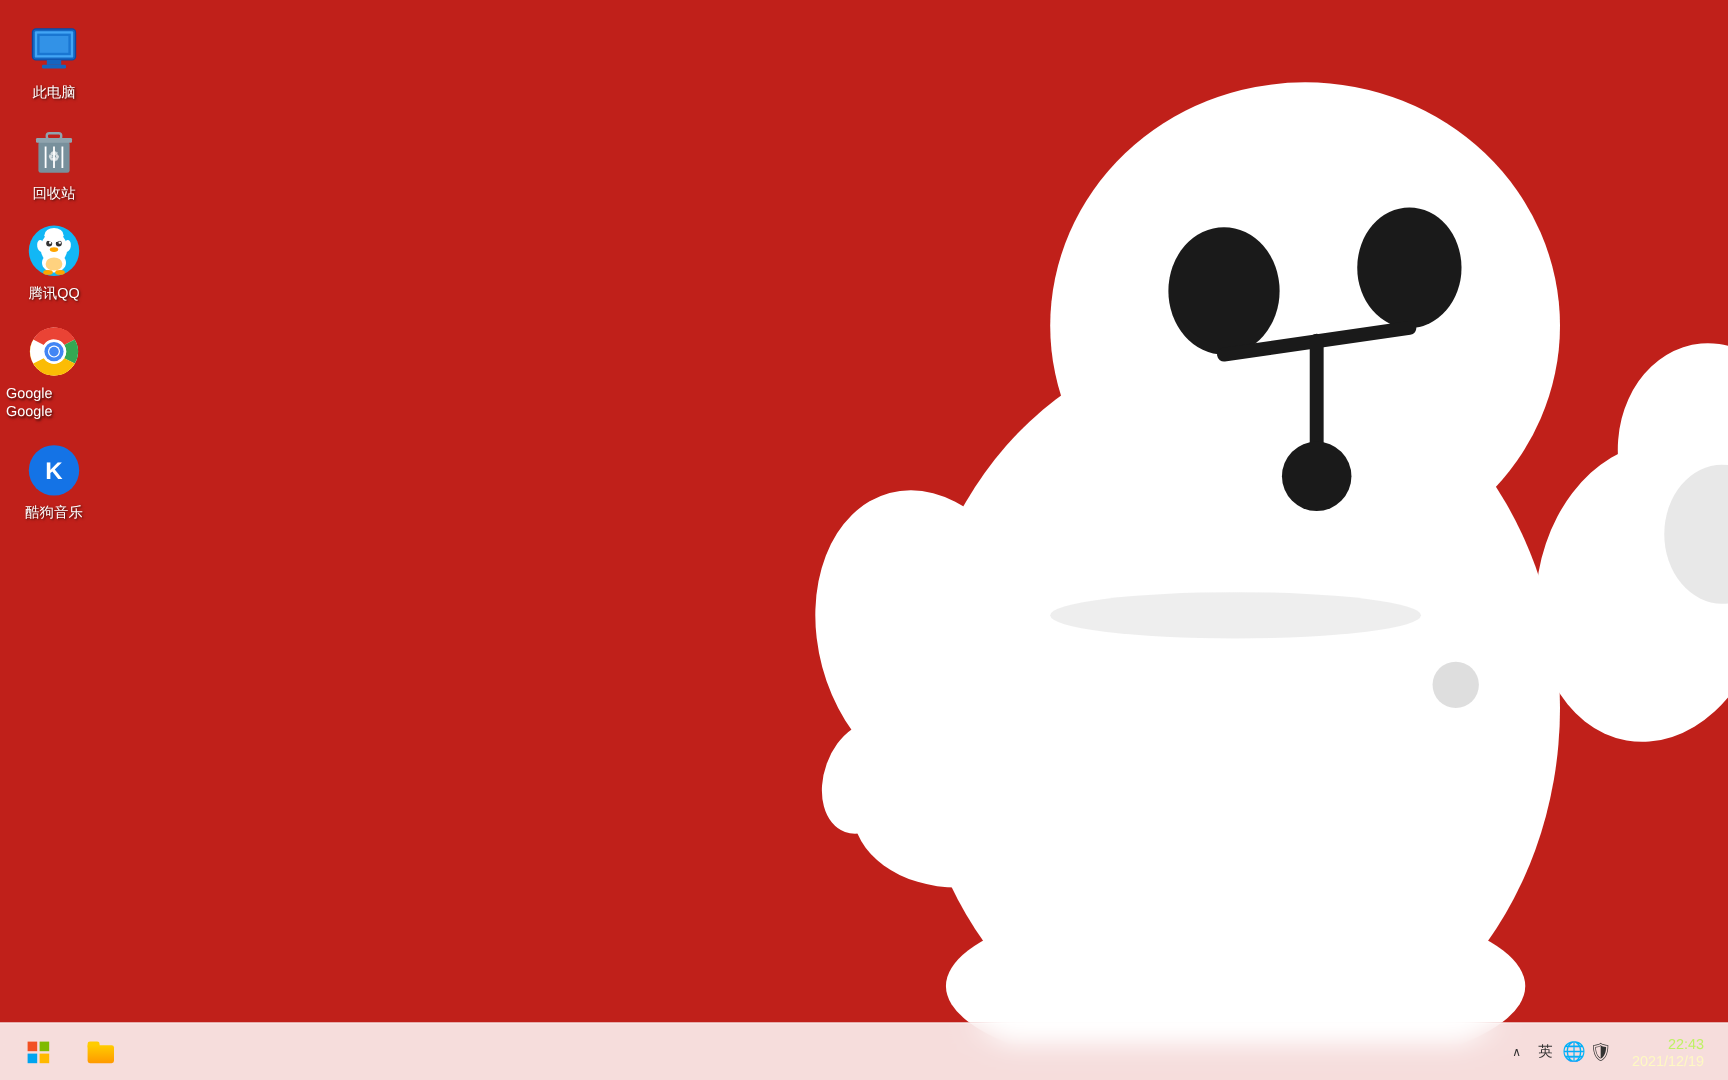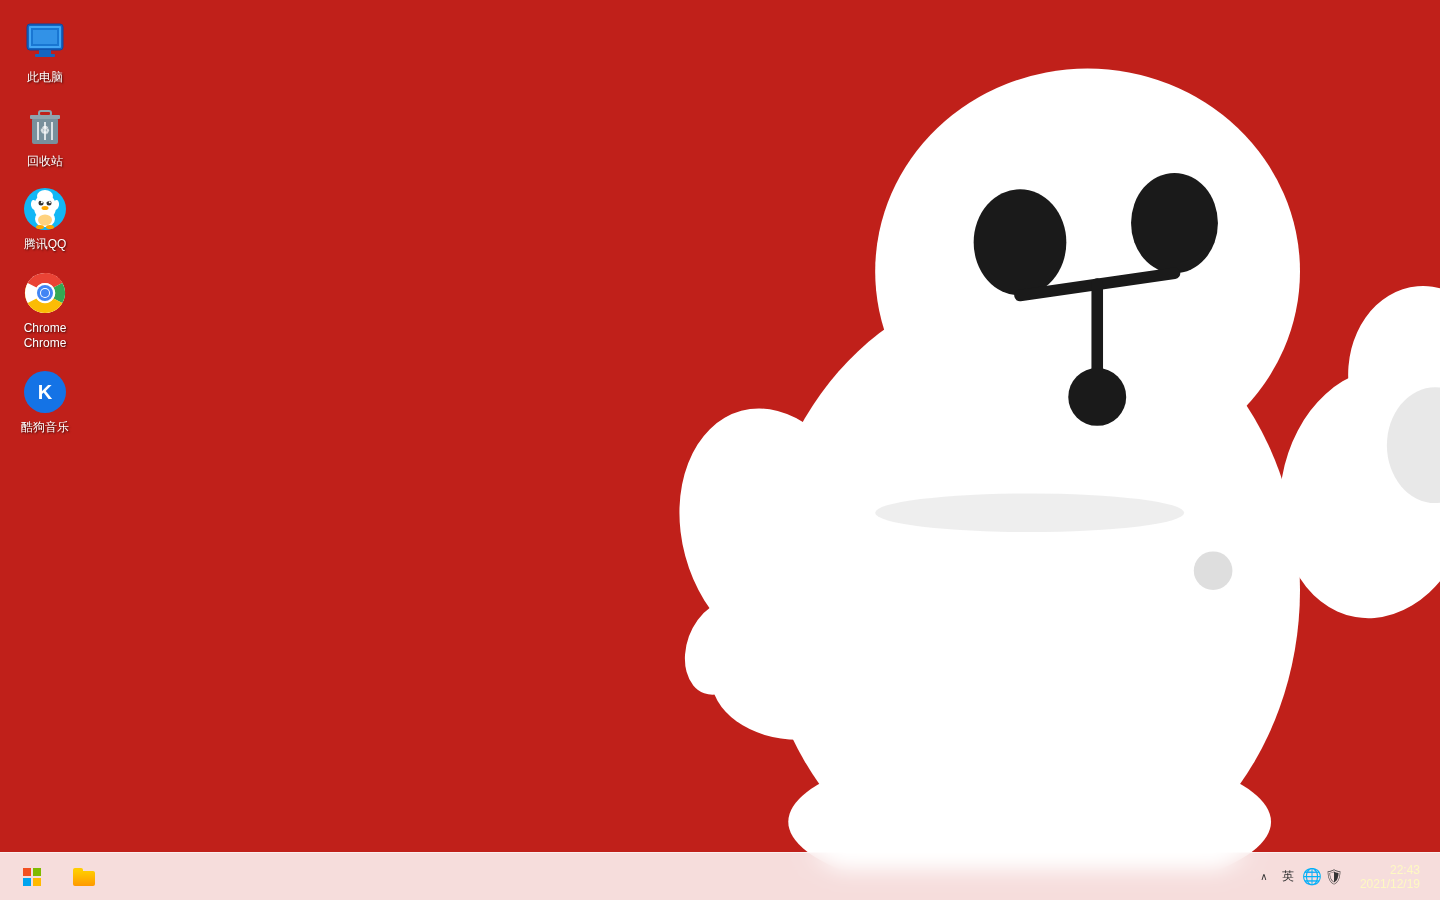--- a/index.html
+++ b/index.html
@@ -58,21 +58,20 @@
       margin-bottom: 4px;
       display: flex;
       align-items: center;
       justify-content: center;
       position: relative;
     }
 
     .desktop-icon .icon-label {
       color: white;
       font-size: 12px;
-      text-align: center;
       text-shadow: 1px 1px 2px rgba(0,0,0,0.7);
       line-height: 1.3;
     }
 
     
     #taskbar {
       position: absolute;
       bottom: 0;
       left: 0;
       width: 1440px;
@@ -182,21 +181,21 @@
       display: flex;
       flex-direction: column;
       align-items: flex-end;
       padding: 0 8px;
       cursor: pointer;
       min-width: 70px;
     }
 
     #clock-time {
       font-size: 12px;
-      color: #fef9c3;
+      color: #bef264;
       font-weight: 400;
     }
 
     #clock-date {
       font-size: 12px;
       color: #fef9c3;
       font-weight: 400;
     }
 
     
@@ -367,21 +366,21 @@
 
           <path d="M4.68 12 A20 20 0 0 1 22 2 L22 12 A10 10 0 0 0 13.5 16.5 Z" fill="#ea4335"></path>
 
           <circle cx="22" cy="22" r="10" fill="white"></circle>
 
           <circle cx="22" cy="22" r="8" fill="#4285f4"></circle>
           <circle cx="22" cy="22" r="5" fill="white"></circle>
           <circle cx="22" cy="22" r="4" fill="#4285f4"></circle>
         </svg>
       </div>
-      <span class="icon-label">Chrome Chrome</span>
+      <span class="icon-label">Google Google</span>
     </div>
 
     <div class="desktop-icon">
       <div class="icon-img">
         <svg viewBox="0 0 44 44" width="44" height="44" xmlns="http://www.w3.org/2000/svg">
           <circle cx="22" cy="22" r="21" fill="#1473e6"></circle>
 
           <text x="22" y="29" text-anchor="middle" fill="white" font-size="20" font-weight="bold" font-family="Arial">K</text>
         </svg>
       </div>

